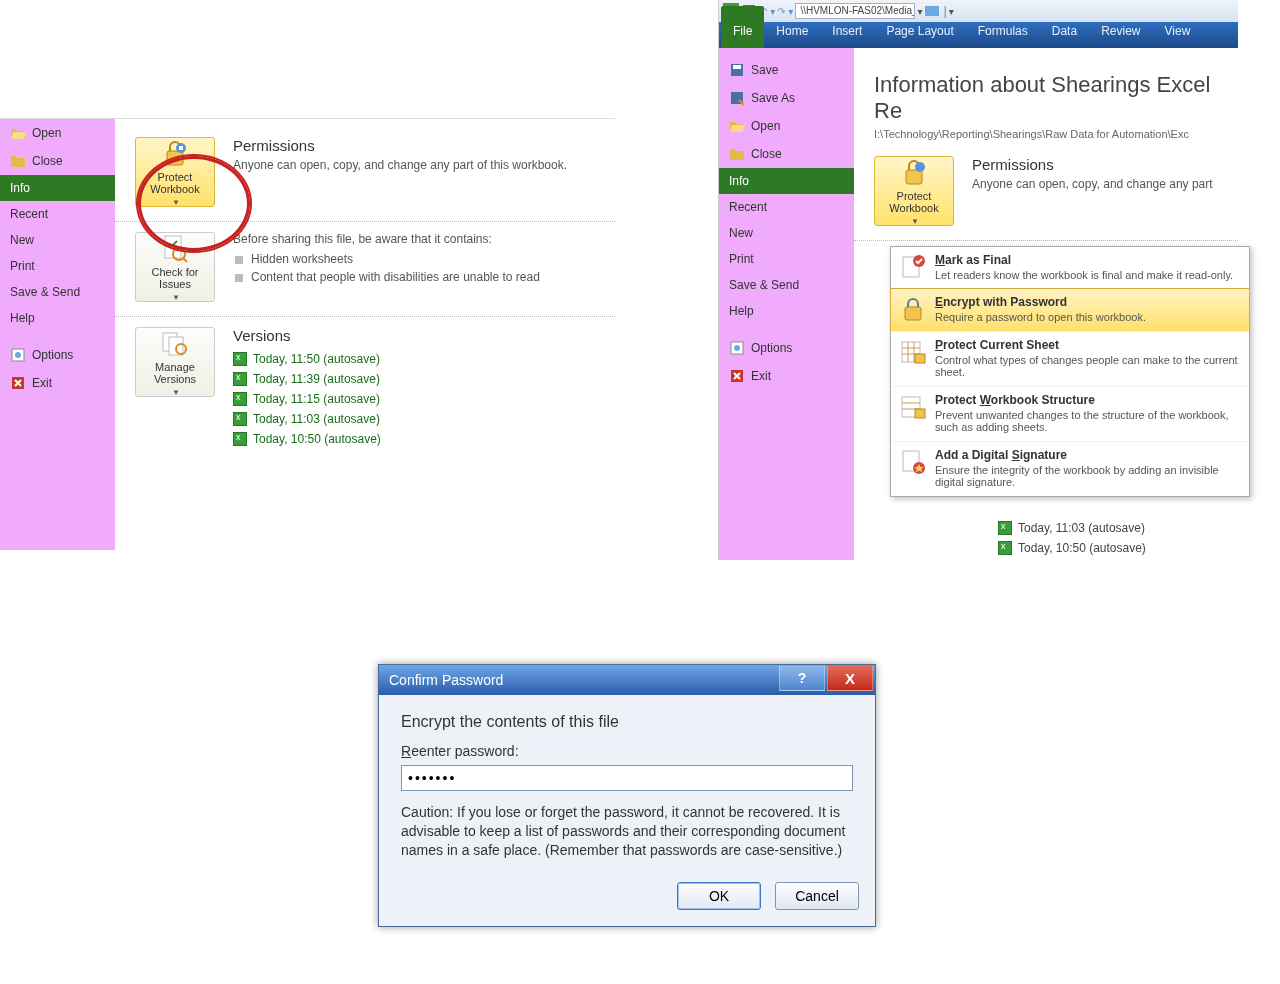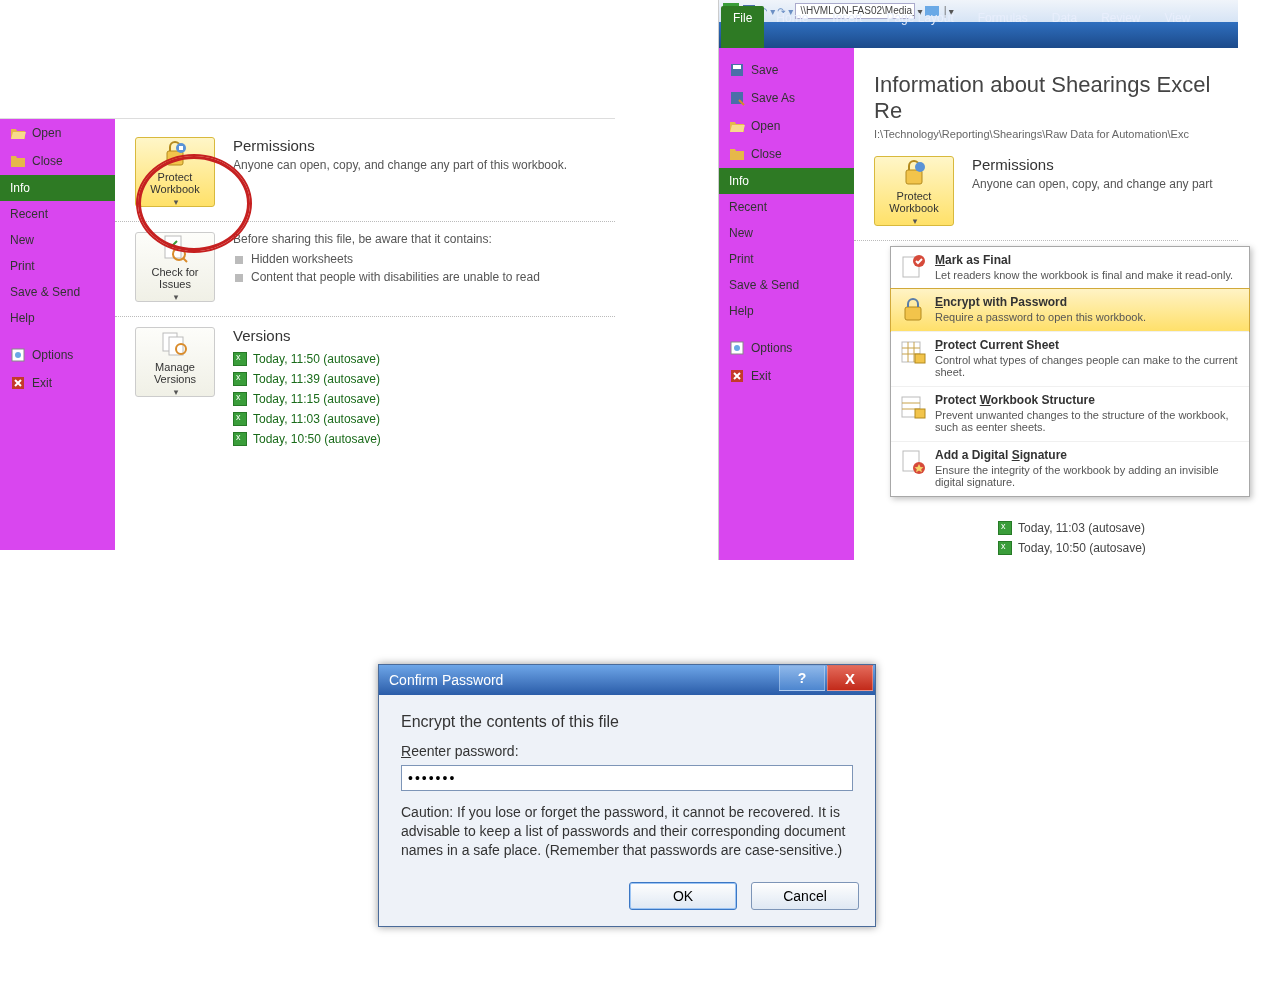--- a/index.html
+++ b/index.html
@@ -1,20 +1,20 @@
 <!DOCTYPE html>
 <html><head>
 <meta charset="utf-8">
 <style>
 * { box-sizing: border-box; margin: 0; padding: 0; }
 body { font-family: "Segoe UI", Tahoma, sans-serif; font-size: 12px; background: #fff; color: #333; width: 1280px; height: 984px; position: relative; }
 
 
 .backstage { display: flex; position: absolute; background: #fff; }
-.sidebar { width: 115px; background: #d946ef; }
+.sidebar { width: 115px; background: #f0abfc; }
 .sb-item { display: flex; align-items: center; padding: 6px 10px; gap: 6px; cursor: pointer; color: #333; }
 .sb-item.info { background: #2e7a24; color: #fff; font-weight: 400; position: relative; }
 .sb-item.info::after { content:''; position:absolute; right:-6px; top:50%; transform:translateY(-50%); border:6px solid transparent; border-left-color:#2e7a24; }
 .sb-sep { height: 10px; }
 .icon { display:inline-block; width:16px; height:16px; }
 .content { flex:1; padding: 8px 0 0 0; background:#fff; }
 .panel-row { display:flex; align-items:flex-start; gap:18px; padding: 10px 20px 14px 20px; border-bottom: 1px dotted #bbb; }
 .panel-row:last-child { border-bottom:none; }
 .big-btn { width: 80px; height: 70px; border:1px solid #ccc; border-radius:3px; background: linear-gradient(#fdfdfa,#f0f0e6); text-align:center; font-size:11px; padding:4px; display:flex; flex-direction:column; align-items:center; justify-content:center; gap:2px; cursor:pointer; }
 .big-btn.yellow { background: linear-gradient(#fff6c8,#ffe169); border-color:#d8b93d; }
@@ -33,21 +33,21 @@
 
 .bs1 { left:0; top:118px; width:615px; height:432px; border-top:1px solid #ddd; }
 .circle { position:absolute; left: 138px; top: 156px; width: 112px; height: 95px; border: 3px solid #c62020; border-radius: 50%; pointer-events:none; }
 .circle::after { content:''; position:absolute; left:-5px; top:-5px; right:-5px; bottom:-5px; border:2px solid #c62020; border-radius:50%; }
 
 
 .bs2 { left:718px; top:0; width:520px; height:560px; border-left:1px solid #ccc; overflow:hidden; }
 .qat { height:22px; background:linear-gradient(#f0f4fa,#d6e4f5); display:flex; align-items:center; gap:2px; padding:0 4px; font-size:10px; color:#555; }
 .qat .box { background:#fff; border:1px solid #aac; padding:0 4px; height:16px; line-height:14px; font-size:10px; color:#444; width:120px; overflow:hidden; white-space:nowrap; }
 .ribbon { height:26px; background:linear-gradient(#2f6fbf,#1c4a8a); display:flex; align-items:flex-end; }
-.tab { height:42px; padding:0 12px; line-height:24px; font-size:12px; color:#e8eefc; cursor:pointer; }
+.tab { height:42px; padding:13px 12px; line-height:24px; font-size:12px; color:#e8eefc; cursor:pointer; }
 .tab.file { background:#2e7a24; color:#fff; border-radius:2px 2px 0 0; margin-left:2px; }
 .infohdr { padding: 16px 0 6px 20px; }
 .infohdr h1 { font-size:22px; font-weight:400; color:#444; }
 .infohdr .path { font-size:11px; color:#666; margin-top:4px; }
 .bs2 .sidebar { width:135px; }
 
 
 .protect-menu { position:absolute; left:890px; top:246px; width:360px; background:#fff; border:1px solid #a8a8a8; box-shadow:2px 2px 6px rgba(0,0,0,.25); z-index:5; }
 .pm-item { display:flex; gap:8px; padding:6px 8px 8px 8px; cursor:pointer; }
 .pm-item + .pm-item { border-top:1px solid #f0f0f0; }
@@ -66,21 +66,21 @@
 .dlg-title { height:30px; background:linear-gradient(#6ea6e8,#2a5ca8); color:#fff; display:flex; align-items:center; padding:0 10px; position:relative; font-size:14px; }
 .dlg-tbtn { position:absolute; top:0; height:26px; width:46px; display:flex; align-items:center; justify-content:center; border:1px solid rgba(255,255,255,.3); }
 .dlg-help { right:50px; background:linear-gradient(#8fb8ea,#4d86cf); color:#fff; font-weight:700; }
 .dlg-close { right:2px; background:linear-gradient(#e46a5a,#c22a1a); color:#fff; font-weight:700; font-size:15px; }
 .dlg-body { padding: 18px 22px 14px 22px; background:#eef2f8; }
 .dlg-h { font-size:16px; color:#333; margin-bottom:12px; }
 .dlg-lbl { font-size:14px; color:#333; margin-bottom:6px; display:block; }
 .dlg-input { width:100%; height:26px; border:1px solid #7d95b7; padding:2px 6px; font-size:14px; letter-spacing:2px; background:#fff; }
 .dlg-warn { font-size:14px; color:#333; margin-top:12px; line-height:1.35; }
 .dlg-btns { display:flex; justify-content:flex-end; gap:14px; padding: 8px 16px 16px 16px; }
-.dlg-btns button { width:108px; height:28px; border:1px solid #7d95b7; border-radius:3px; background:linear-gradient(#fefefe,#dfe8f3); font-size:14px; cursor:pointer; }
+.dlg-btns button { width:84px; height:28px; border:1px solid #7d95b7; border-radius:3px; background:linear-gradient(#fefefe,#dfe8f3); font-size:14px; cursor:pointer; }
 .dlg-btns button.ok { border-color:#3b77c4; box-shadow:0 0 0 1px #9bc4f4 inset; }
 
 
 svg { display:block; }
 </style>
 </head>
 <body>
 
 <div class="backstage bs1">
   <div class="sidebar">
@@ -405,21 +405,21 @@
   <div class="pm-item">
     <span class="pm-icon">
         <svg viewBox="0 0 28 28">
           <rect x="3" y="4" width="18" height="20" fill="#fff" stroke="#bbb"></rect>
           <path stroke="#c7a24a" d="M3 10h18M3 16h18"></path>
           <rect x="16" y="16" width="10" height="9" fill="#f2c44b" stroke="#b38a1e"></rect>
         </svg>
       </span>
     <div>
         <div class="pm-title">Protect <span class="ul">W</span>orkbook Structure</div>
-        <div class="pm-desc">Prevent unwanted changes to the structure of the workbook, such as eenter sheets.</div>
+        <div class="pm-desc">Prevent unwanted changes to the structure of the workbook, such as adding sheets.</div>
       </div>
   </div>
   <div class="pm-item">
     <span class="pm-icon">
         <svg viewBox="0 0 28 28">
           <rect x="4" y="3" width="16" height="20" fill="#fff" stroke="#bbb"></rect>
           <circle cx="20" cy="20" r="6" fill="#d64a3a"></circle>
           <path d="M20 16l1.5 3 3 .3-2.3 2 .7 3-2.9-1.7-2.9 1.7.7-3-2.3-2 3-.3z" fill="#f5d46a"></path>
         </svg>
       </span>

